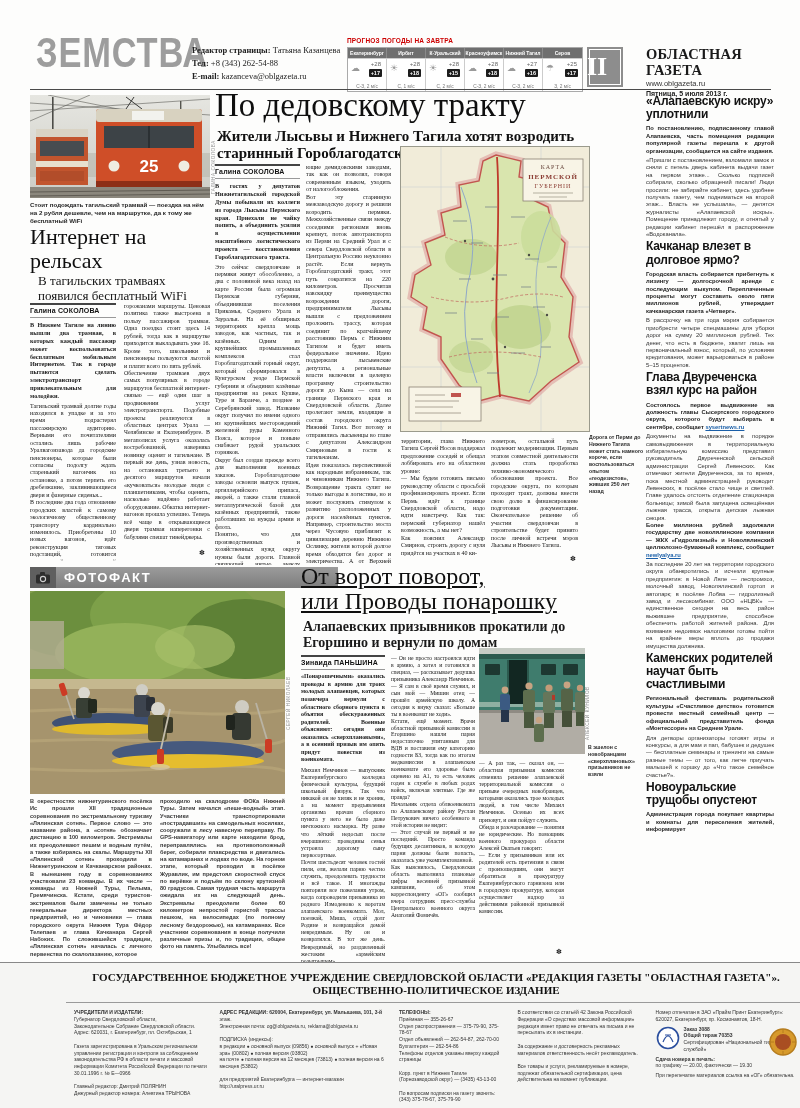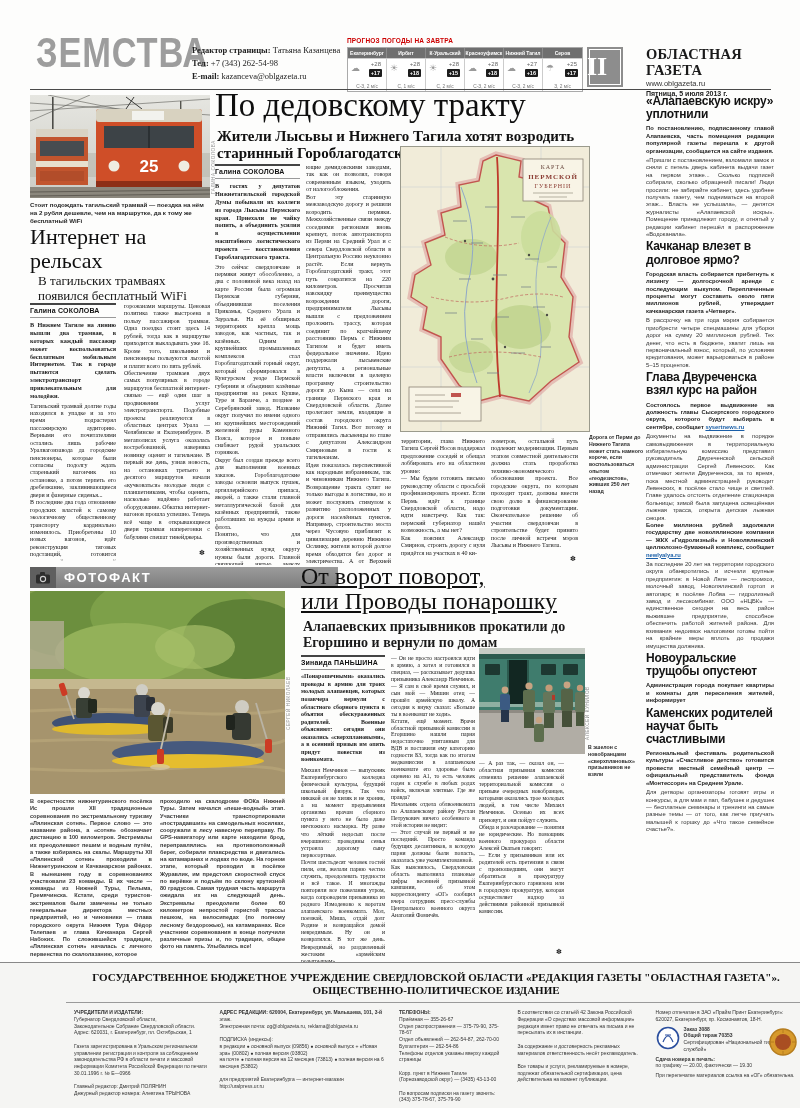--- a/index.html
+++ b/index.html
@@ -81,21 +81,21 @@
   .ft-b{font-weight:bold;}
   #ft-logo-row{display:flex;gap:4px;margin:3px 0;}
 </style>
 </head>
 <body>
 
 <div class="abs" id="hd-section" style="left:36px;top:32px;">ЗЕМСТВА</div>
 
 <div class="abs" id="hd-editor" style="left:192px;top:44px;">
   <div><b>Редактор страницы:</b> <span>Татьяна Казанцева</span></div>
-  <div><b>Тел:</b> <span>+7 (343) 262-54-98</span></div>
+  <div><b>Тел:</b> <span>+8 (343) 262-54-88</span></div>
   <div><b>E-mail:</b> <a href="#">kazanceva@oblgazeta.ru</a></div>
 </div>
 
 <div class="abs" style="left:347px;top:38px;">
   <div id="w-title">ПРОГНОЗ ПОГОДЫ НА ЗАВТРА</div>
   <div id="w-table">
     <div class="wh">Екатеринбург</div>
     <div class="wh">Ирбит</div>
     <div class="wh">К-Уральский</div>
     <div class="wh">Красноуфимск</div>
@@ -410,29 +410,29 @@
     <div class="sb-lead"><span>Состоялось первое выдвижение на должность главы Сысертского городского округа, которого будут выбирать в сентябре, сообщает</span> <a href="#" class="sb-link">sysertnews.ru</a></div>
     <div class="sb-body">Документы на выдвижение в порядке самовыдвижения в территориальную избирательную комиссию представил руководитель Двуреченской сельской администрации Сергей Левенских. Как отмечают жители Двуреченска, за то время, пока местной администрацией руководит Левенских, в посёлке стало чище и светлей. Главе удалось отстоять отделение стационара больницы; зимой была запущена освещённая лыжная трасса, открыта детская лыжная секция.</div>
   </div>
 
   <div>
     <div class="sb-lead"><span>Более миллиона рублей задолжали государству две новолялинские компании — ЖКХ «Гидролизный» и Новолялинский целлюлозно-бумажный комплекс, сообщает</span> <a href="#" class="sb-link">newlyalya.ru</a></div>
     <div class="sb-body">За последние 20 лет на территории городского округа обанкротились и исчезли крупные предприятия: в Новой Ляле — леспромхоз, молочный завод, Новолялинский гортоп и автопарк; в посёлке Лобва — гидролизный завод и лесокомбинат. ООО «НЦБК» — единственное сегодня на весь район выжившее предприятие, способное обеспечить работой жителей района. Для взимания недоимок налоговики готовы пойти на крайние меры вплоть до продажи имущества должника.</div>
   </div>
 
   <div>
-    <div class="sb-title">Новоуральские трущобы опустеют</div>
-    <div class="sb-lead"><span>Администрация города покупает квартиры и комнаты для переселения жителей, информирует</span> </div>
-
-  </div>
-
-  <div>
     <div class="sb-title">Каменских родителей научат быть счастливыми</div>
     <div class="sb-lead"><span>Региональный фестиваль родительской культуры «Счастливое детство» готовится провести местный семейный центр — официальный представитель фонда «Монтессори» на Среднем Урале.</span> <a href="#" class="sb-link"></a></div>
     <div class="sb-body">Для детворы организаторы готовят игры и конкурсы, а для мам и пап, бабушек и дедушек — бесплатные семинары и тренинги на самые разные темы — от того, как легче приучать малышей к горшку до «Что такое семейное счастье?».</div>
+  </div>
+
+  <div>
+    <div class="sb-title">Новоуральские трущобы опустеют</div>
+    <div class="sb-lead"><span>Администрация города покупает квартиры и комнаты для переселения жителей, информирует</span> </div>
+
   </div>
 </div>
 
 <div class="abs" id="footer" style="left:0;top:962px;width:800px;height:146px;">
   <div id="ft-title">ГОСУДАРСТВЕННОЕ БЮДЖЕТНОЕ УЧРЕЖДЕНИЕ  СВЕРДЛОВСКОЙ ОБЛАСТИ «РЕДАКЦИЯ ГАЗЕТЫ "ОБЛАСТНАЯ ГАЗЕТА"». ОБЩЕСТВЕННО-ПОЛИТИЧЕСКОЕ ИЗДАНИЕ</div>
   <div id="ft-rule"></div>
   <div id="ft-cols">
     <div class="ft-col pre flb" id="ft-c1">УЧРЕДИТЕЛИ И ИЗДАТЕЛИ:
 Губернатор Свердловской области,
 Законодательное Собрание Свердловской области.

